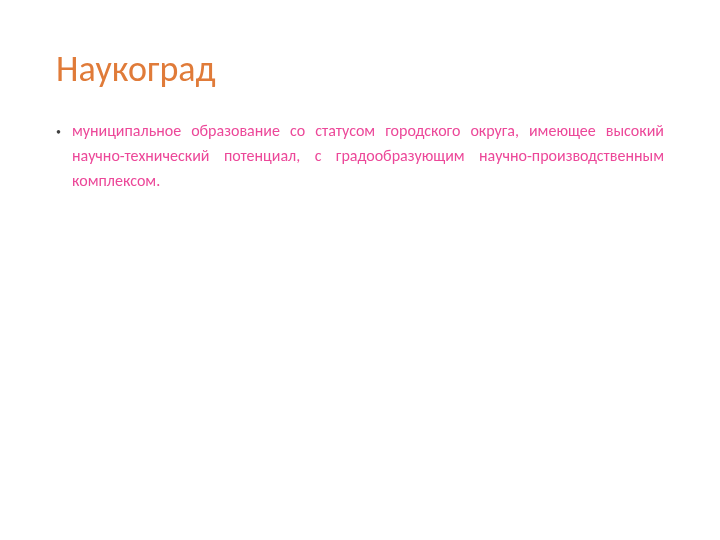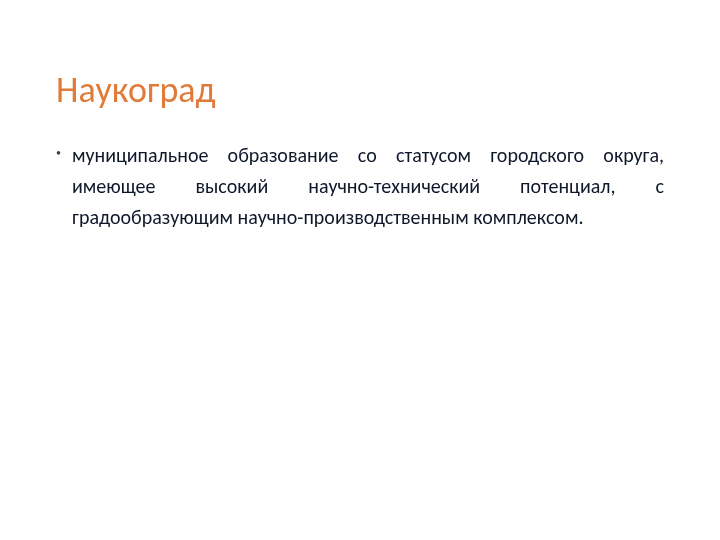--- a/index.html
+++ b/index.html
@@ -13,21 +13,21 @@
       height: 540px;
       background-color: #ffffff;
       font-family: 'Calibri', 'Arial', sans-serif;
       overflow: hidden;
     }
 
     .slide-container {
       width: 720px;
       height: 540px;
       background-color: #ffffff;
-      padding: 69px 56px 48px 56px;
+      padding: 48px 56px 48px 56px;
       position: relative;
     }
 
     .slide-title {
       font-size: 36px;
       font-weight: 400;
       color: #e07b39;
       margin-bottom: 28px;
       line-height: 1.2;
       font-family: 'Calibri', 'Arial', sans-serif;
@@ -57,22 +57,22 @@
       min-width: 16px;
       font-size: 10px;
       margin-top: 5px;
       color: #404040;
       flex-shrink: 0;
     }
 
     .bullet-text {
       flex: 1;
       text-align: justify;
-      font-size: 20px;
-      color: #0f172a;
+      font-size: 16px;
+      color: #ec4899;
       line-height: 1.55;
     }
   </style>
 </head>
 <body>
 
 <div class="slide-container">
   <h1 class="slide-title">Наукоград</h1>
 
   <div class="slide-content">

